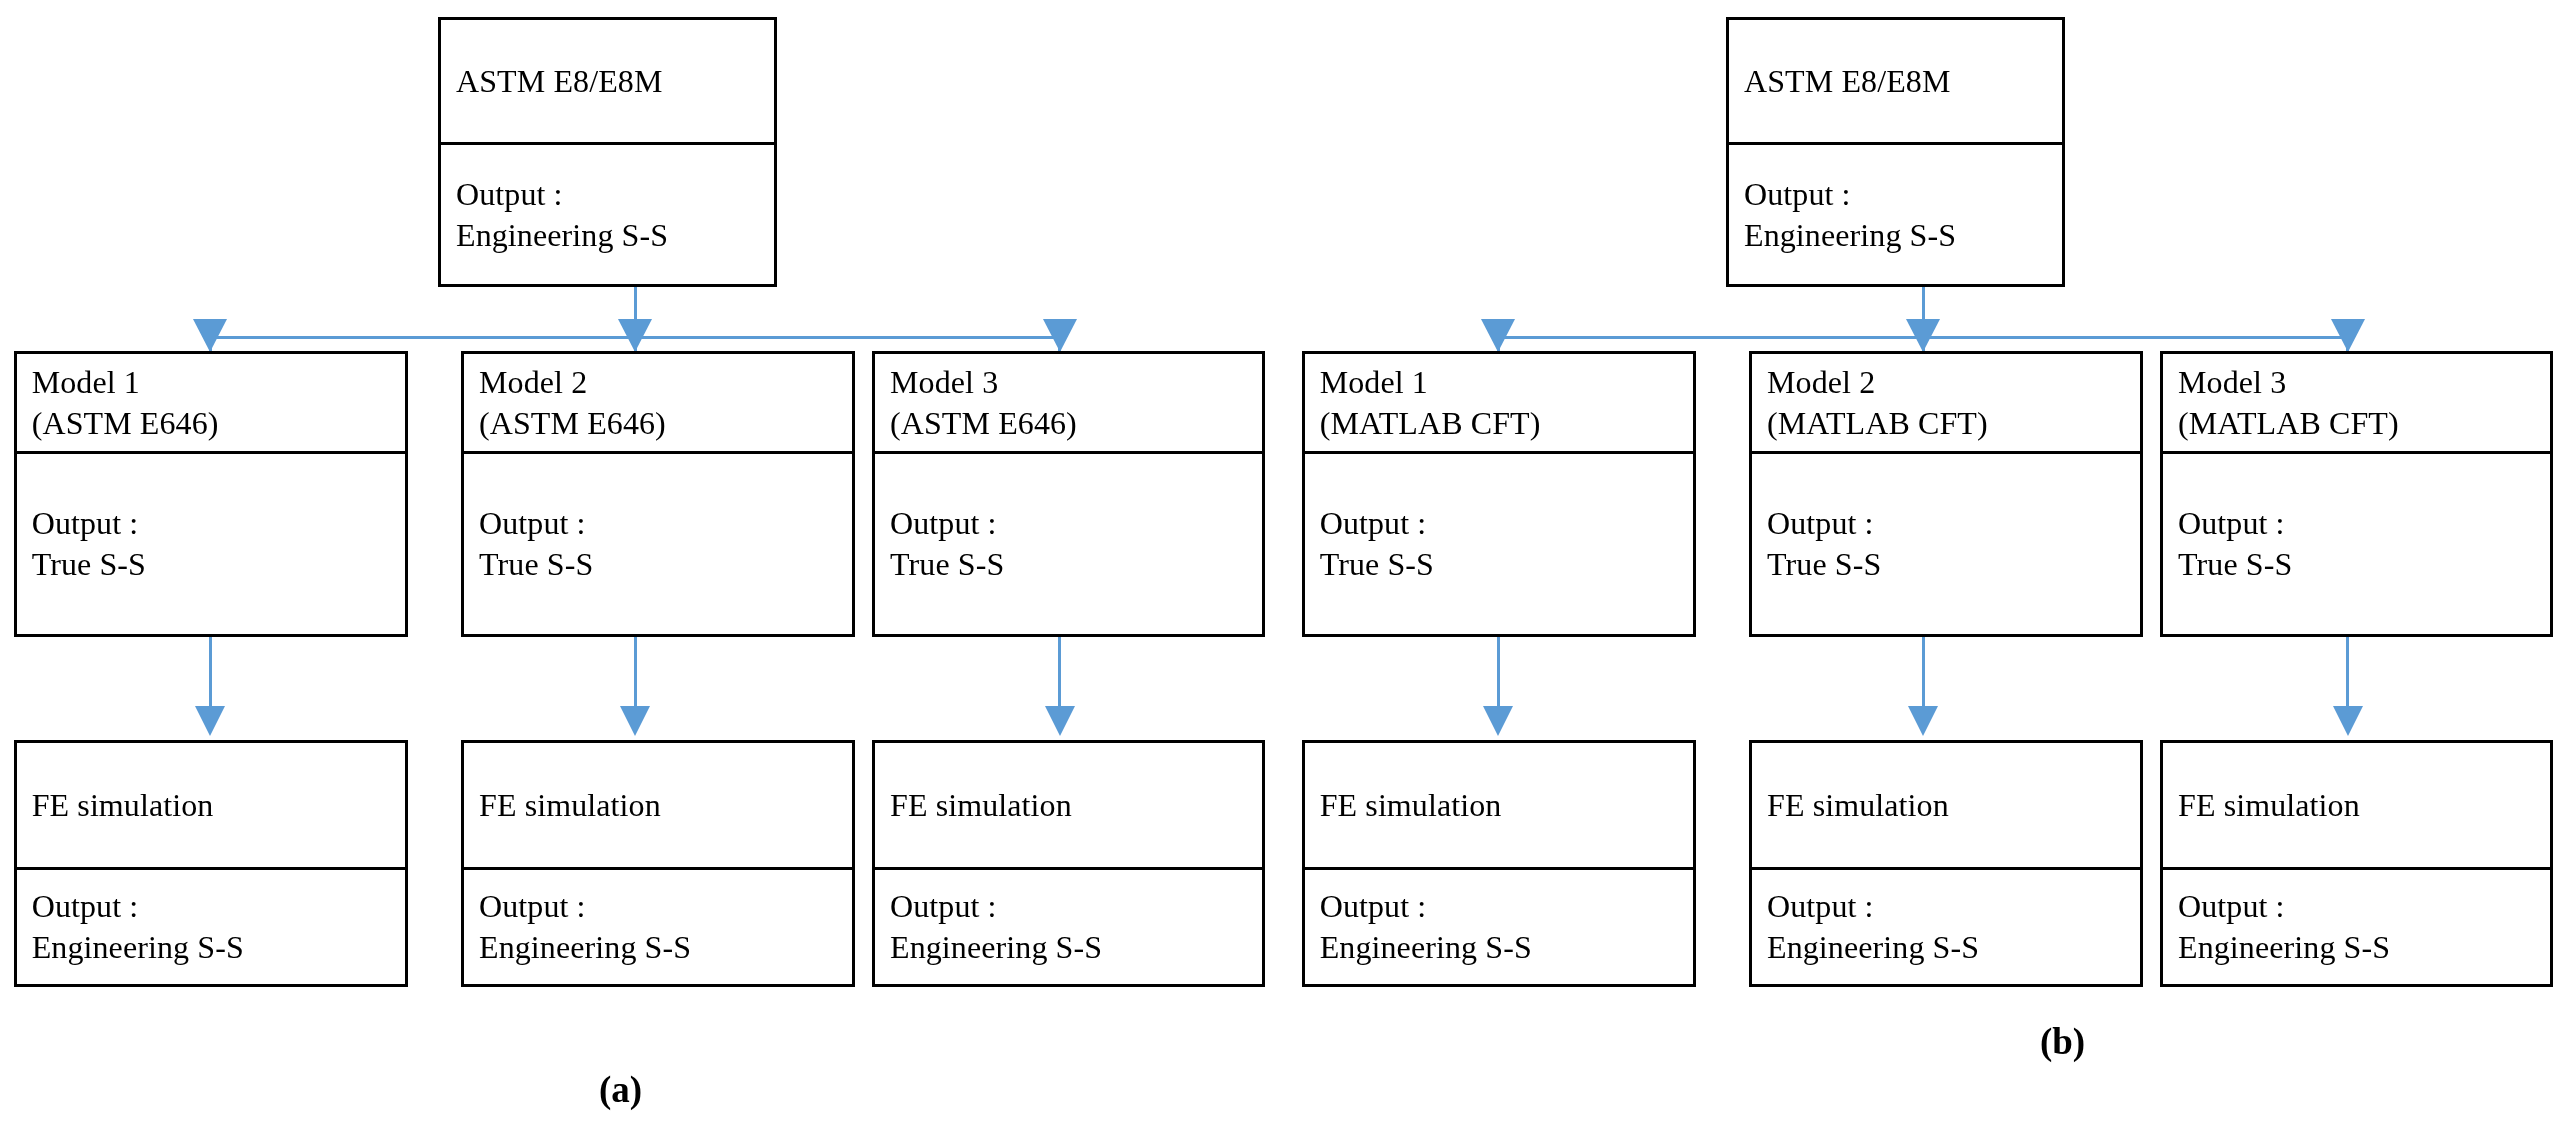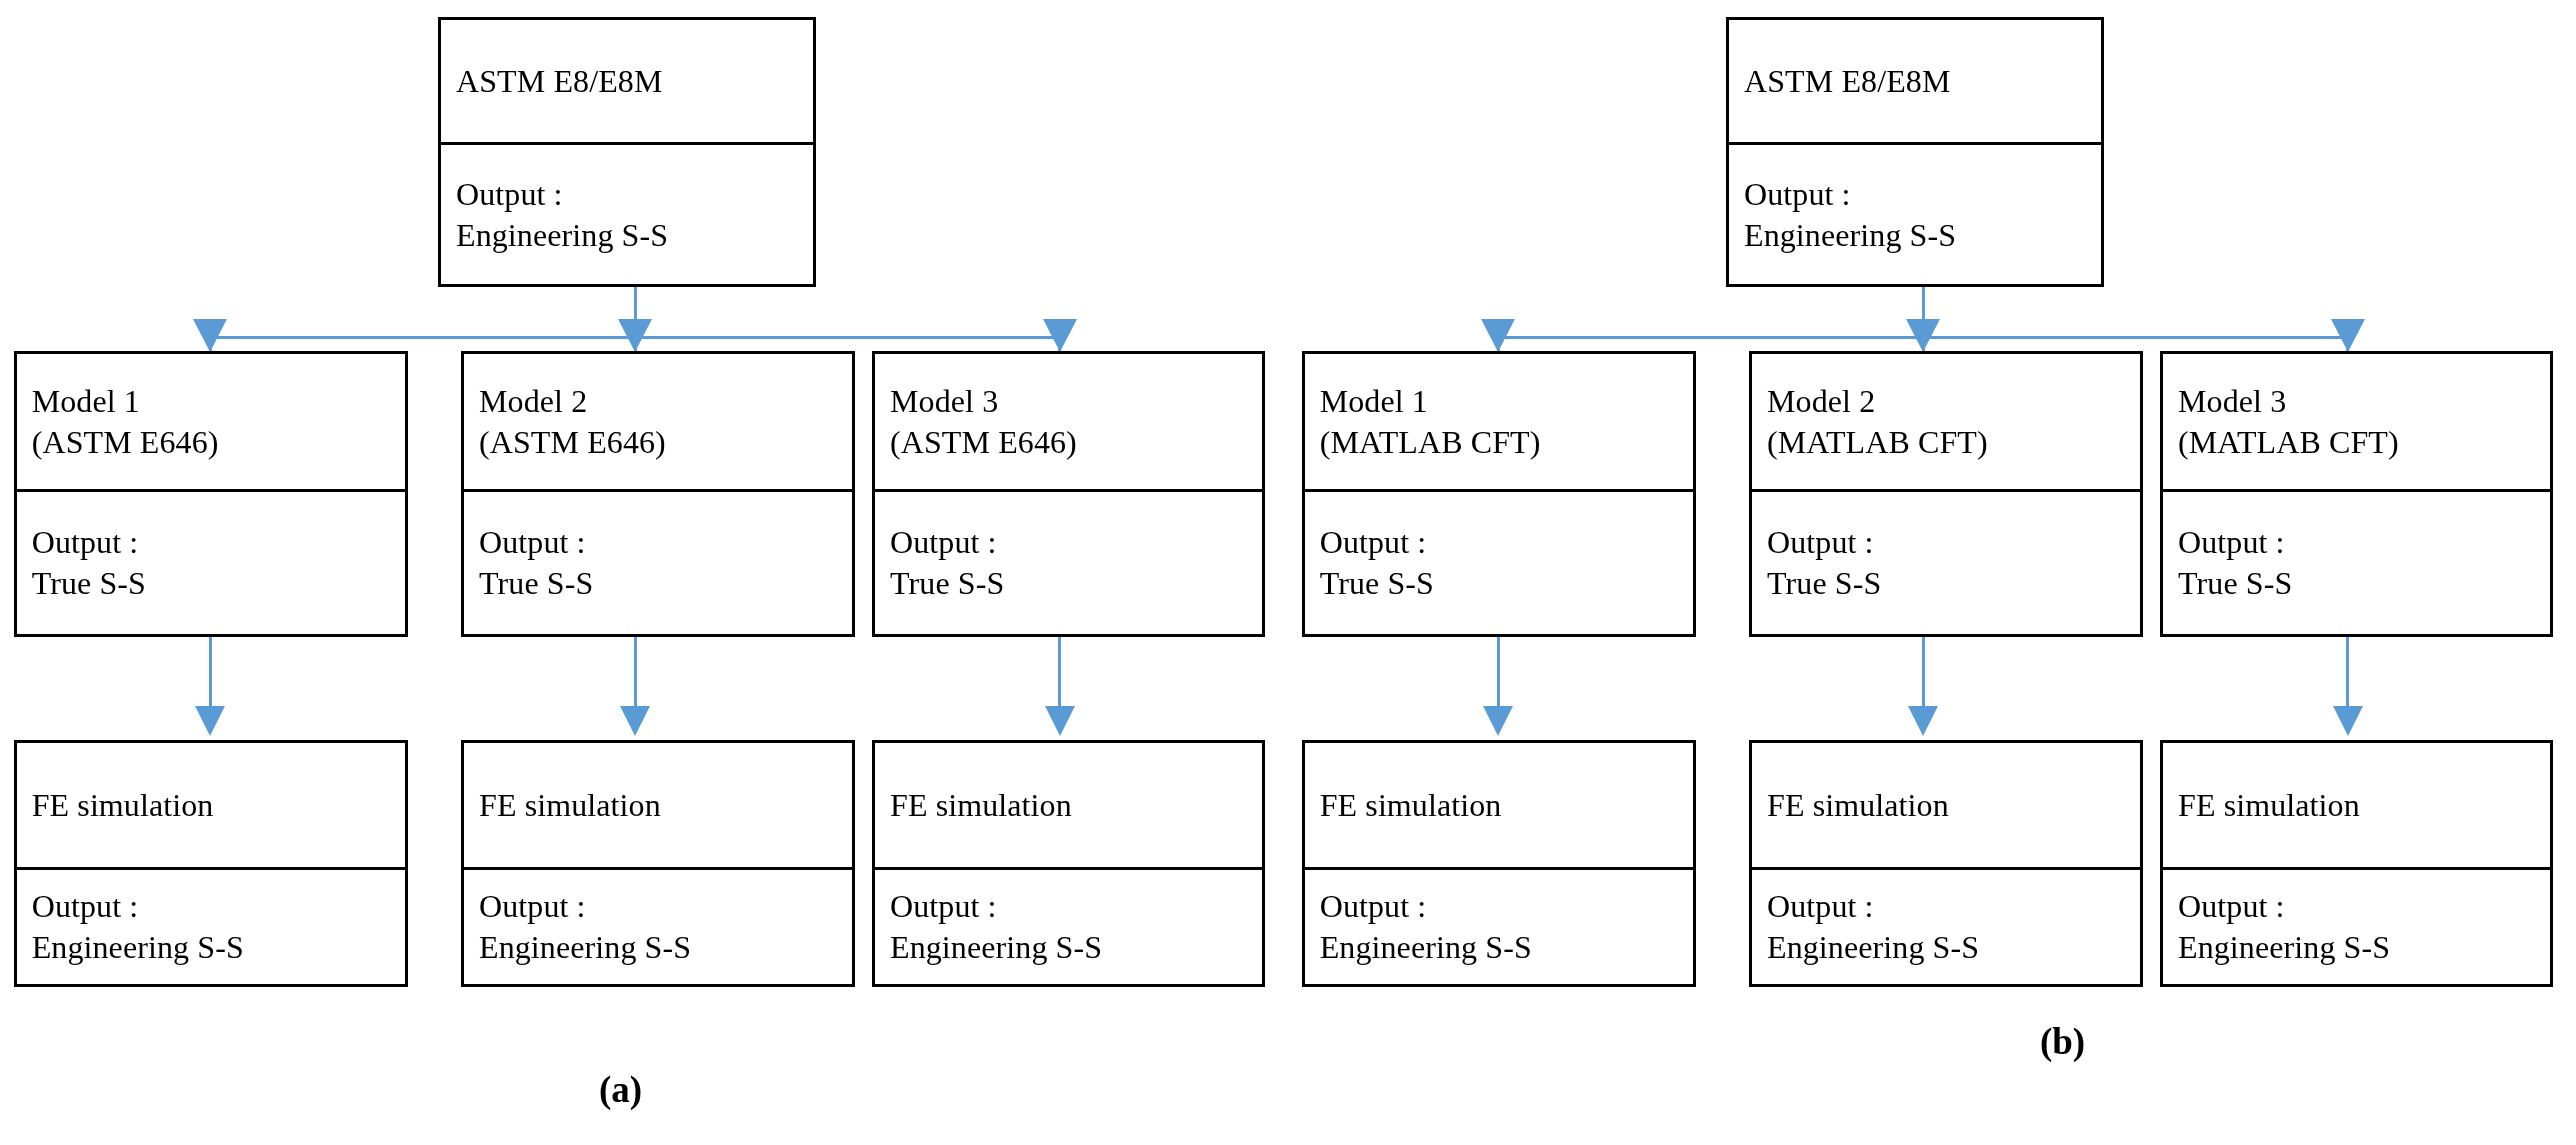--- a/index.html
+++ b/index.html
@@ -56,31 +56,31 @@
     font-size: 32px;
     line-height: 41px;
     white-space: nowrap;
     letter-spacing: 0.1px;
   }
 
   
   .node.top {
     left: 438px;
     top: 17px;
-    width: 378px;
+    width: 339px;
     height: 270px;
   }
   .node.top .node-head { height: 125px; }
 
   
   .node.model {
     top: 351px;
     height: 286px;
   }
-  .node.model .node-head { height: 138px; }
+  .node.model .node-head { height: 100px; }
 
   
   .node.fe {
     top: 740px;
     height: 247px;
   }
   .node.fe .node-head { height: 128px; }
 
   .col1 { left: 13.7px;   width: 394px; }
   .col2 { left: 438px;  width: 394px; margin-left: 23px; }

